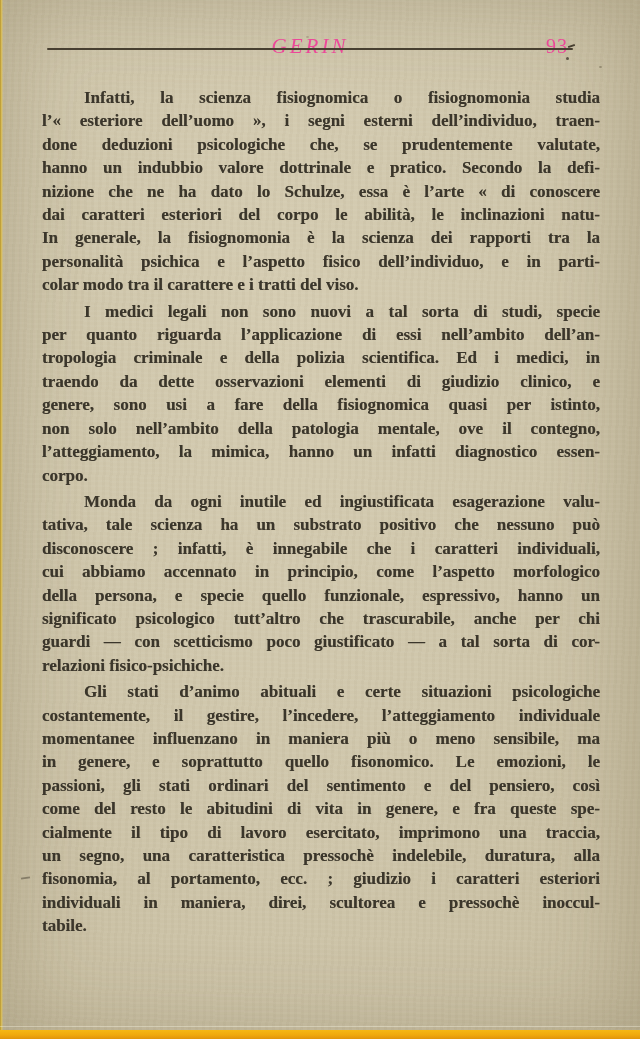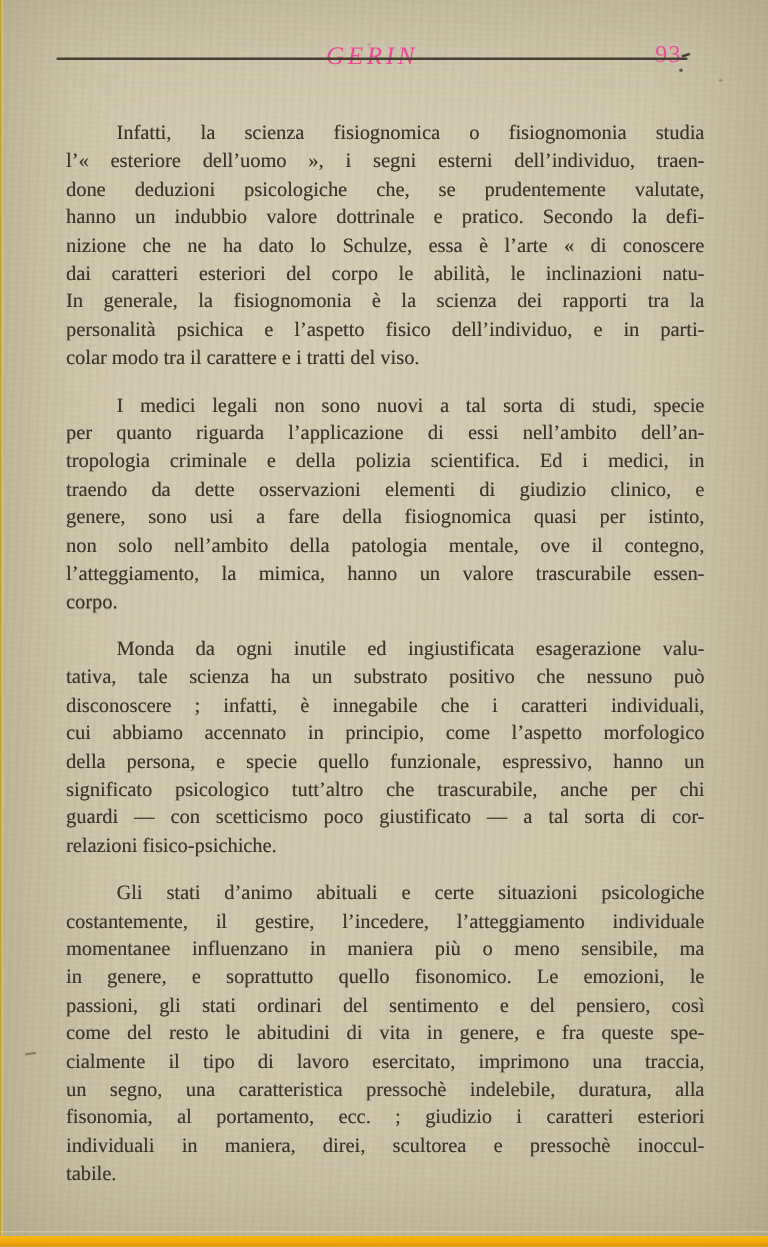--- a/index.html
+++ b/index.html
@@ -80,21 +80,21 @@
     background: #6a5f48; opacity: 0.5;
   }
 
   .page-body {
     position: absolute; left: 39px; top: 83px; width: 564px;
     color: #3b362b;
     font-size: 17px;
     line-height: 23.4px;
     text-shadow: 0.2px 0.2px 0.4px rgba(59, 54, 43, 0.55);
   }
-  .paragraph { margin: 16px; }
+  .paragraph { margin: 3px; font-weight: bold; }
   .line {
     text-align: justify;
     text-align-last: justify;
     -moz-text-align-last: justify;
     white-space: normal;
     overflow: hidden;
   }
   .line.indent { text-indent: 42px; }
   .line.last {
     text-align-last: left;
@@ -127,21 +127,21 @@
       <div class="line">personalità psichica e l’aspetto fisico dell’individuo, e in parti-</div>
       <div class="line last">colar modo tra il carattere e i tratti del viso.</div>
     </div>
     <div class="paragraph">
       <div class="line indent">I medici legali non sono nuovi a tal sorta di studi, specie</div>
       <div class="line">per quanto riguarda l’applicazione di essi nell’ambito dell’an-</div>
       <div class="line">tropologia criminale e della polizia scientifica. Ed i medici, in</div>
       <div class="line">traendo da dette osservazioni elementi di giudizio clinico, e</div>
       <div class="line">genere, sono usi a fare della fisiognomica quasi per istinto,</div>
       <div class="line">non solo nell’ambito della patologia mentale, ove il contegno,</div>
-      <div class="line">l’atteggiamento, la mimica, hanno un valore trascurabile essen-</div>
+      <div class="line">l’atteggiamento, la mimica, hanno un infatti diagnostico essen-</div>
       <div class="line last">corpo.</div>
     </div>
     <div class="paragraph">
       <div class="line indent">Monda da ogni inutile ed ingiustificata esagerazione valu-</div>
       <div class="line">tativa, tale scienza ha un substrato positivo che nessuno può</div>
       <div class="line">disconoscere ; infatti, è innegabile che i caratteri individuali,</div>
       <div class="line">cui abbiamo accennato in principio, come l’aspetto morfologico</div>
       <div class="line">della persona, e specie quello funzionale, espressivo, hanno un</div>
       <div class="line">significato psicologico tutt’altro che trascurabile, anche per chi</div>
       <div class="line">guardi — con scetticismo poco giustificato — a tal sorta di cor-</div>

